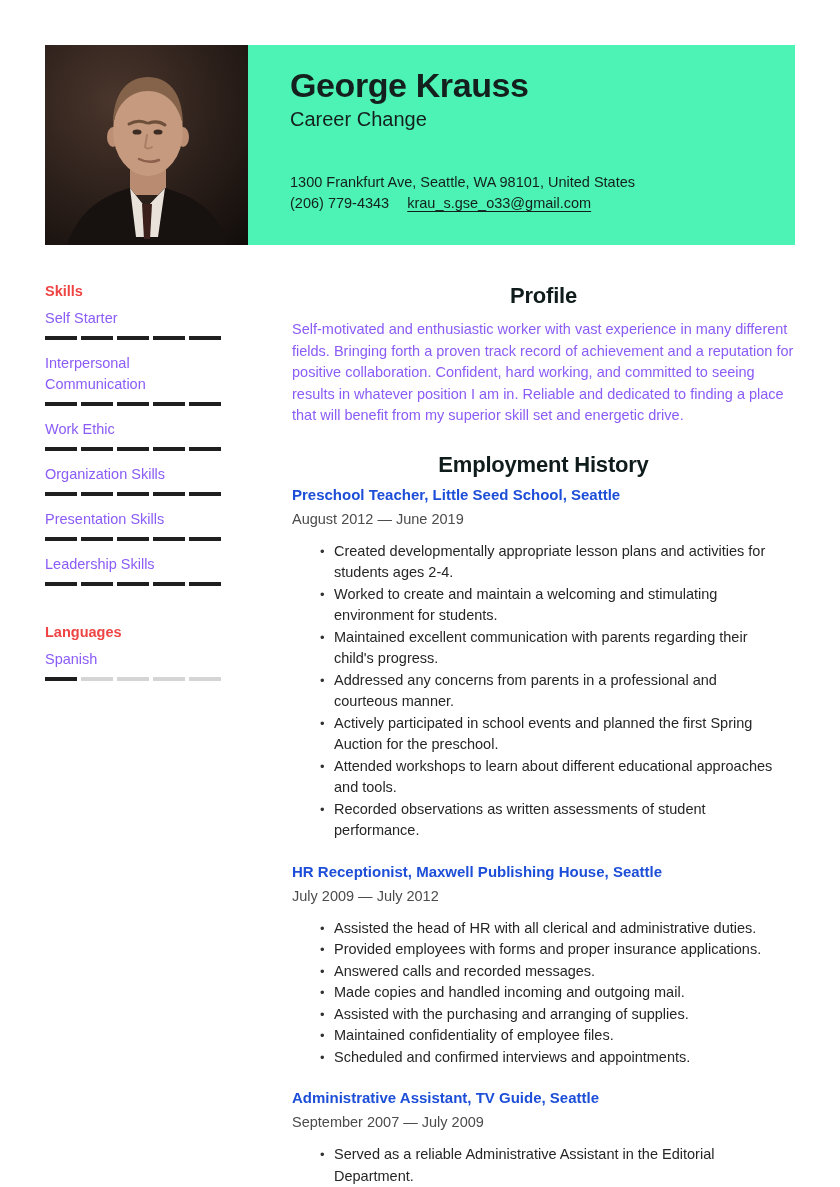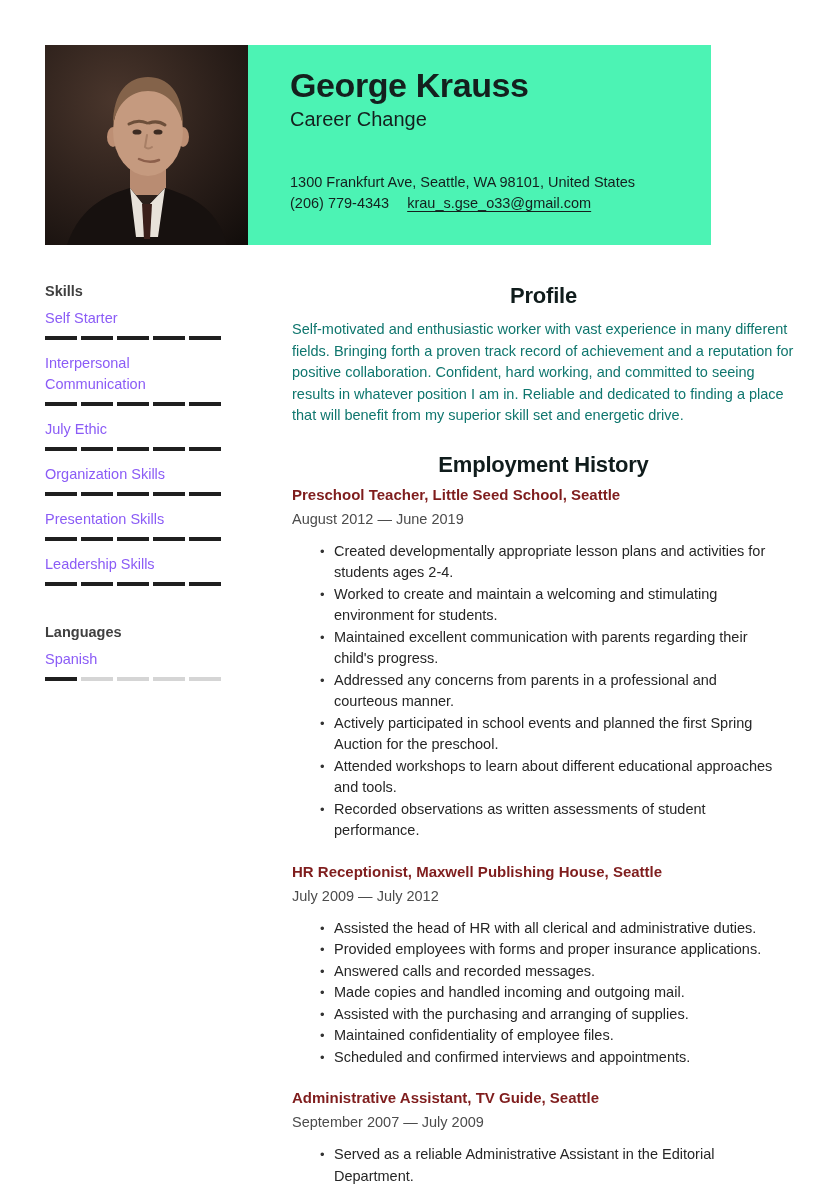--- a/index.html
+++ b/index.html
@@ -2,48 +2,48 @@
 <html style="--accent: #4cf3b4; --bar-filled: #1f1f1f; --bar-empty: #d5d5d5;"><head>
 <meta charset="utf-8">
 <style>
   html,body{margin:0;padding:0;background:#ffffff;}
   .page{
     position:relative;width:840px;height:1187px;background:#fff;
     font-family:"Liberation Sans",sans-serif;color:#262626;overflow:hidden;
   }
   
   .header{
-    position:absolute;left:45px;top:45px;width:666px;height:200px;
+    position:absolute;left:45px;top:45px;width:750px;height:200px;
     background:var(--accent,#4cf3b4);display:flex;
   }
   .photo{flex:0 0 203px;width:203px;height:200px;overflow:hidden;}
   .photo svg{display:block;width:203px;height:200px;}
   .header-info{padding:21px 30px 0 42px;color:#14201e;}
   .name{font-size:34px;line-height:38px;font-weight:700;margin:0;letter-spacing:-.4px;}
   .subtitle{font-size:20px;line-height:26px;margin:2px 0 0;font-weight:400;}
   .contact{margin-top:40px;font-size:14.5px;line-height:21px;}
   .contact-row2{display:flex;gap:18px;align-items:flex-start;}
   .email-link{color:#14201e;text-decoration:underline;text-underline-offset:3px;cursor:pointer;}
   
   .columns{position:absolute;left:45px;top:283px;width:750px;display:flex;}
   .sidebar{width:176px;margin-right:71px;flex:0 0 176px;}
-  .side-heading{font-size:14.5px;font-weight:700;margin:0 0 9px;color:#404040;}
+  .side-heading{font-size:14.5px;font-weight:700;margin:0 0 9px;color:#ef4444;}
   .skill{margin-bottom:13px;}
   .skill-label{font-size:14.5px;line-height:21px;color:#8b5cf6;margin-bottom:7px;}
   .level-bar{display:flex;gap:4px;height:4px;width:176px;}
   .seg{flex:1;background:var(--bar-empty,#d5d5d5);}
   .seg.filled{background:var(--bar-filled,#1f1f1f);}
   .languages-block{margin-top:38px;}
   
   .main{flex:1;min-width:0;}
   .section-heading{font-size:22px;font-weight:700;margin:0 0 10px;color:#101c1c;letter-spacing:-.2px;text-align:center;}
-  .profile-text{font-size:14.5px;line-height:21.5px;margin:0 0 25px;color:#0f766e;}
+  .profile-text{font-size:14.5px;line-height:21.5px;margin:0 0 25px;color:#8b5cf6;}
   .employment-heading{margin-bottom:8px;}
   .job{margin-bottom:21px;}
-  .job-title{font-size:15px;font-weight:700;margin:0;color:#7f1d1d;}
+  .job-title{font-size:15px;font-weight:700;margin:0;color:#1d4ed8;}
   .job-dates{font-size:14.5px;line-height:20px;color:#4c4c4c;margin:6px 0 9px;}
   .bullets{margin:12px;padding:0;list-style:none;}
   .bullets li{position:relative;padding-left:30px;font-size:14.5px;line-height:21.5px;color:#262626;}
   .bullets li::before{content:"\2022";position:absolute;left:16px;top:0;font-size:13px;color:#333;}
 </style>
 </head>
 <body>
 
 <div class="page">
 
@@ -109,21 +109,21 @@
     <div class="level-bar">
                 <span class="seg filled"></span>
                 <span class="seg filled"></span>
                 <span class="seg filled"></span>
                 <span class="seg filled"></span>
                 <span class="seg filled"></span>
               </div>
   </div>
 
   <div class="skill">
-    <div class="skill-label">July Ethic</div>
+    <div class="skill-label">Work Ethic</div>
     <div class="level-bar">
                 <span class="seg filled"></span>
                 <span class="seg filled"></span>
                 <span class="seg filled"></span>
                 <span class="seg filled"></span>
                 <span class="seg filled"></span>
               </div>
   </div>
 
   <div class="skill">

